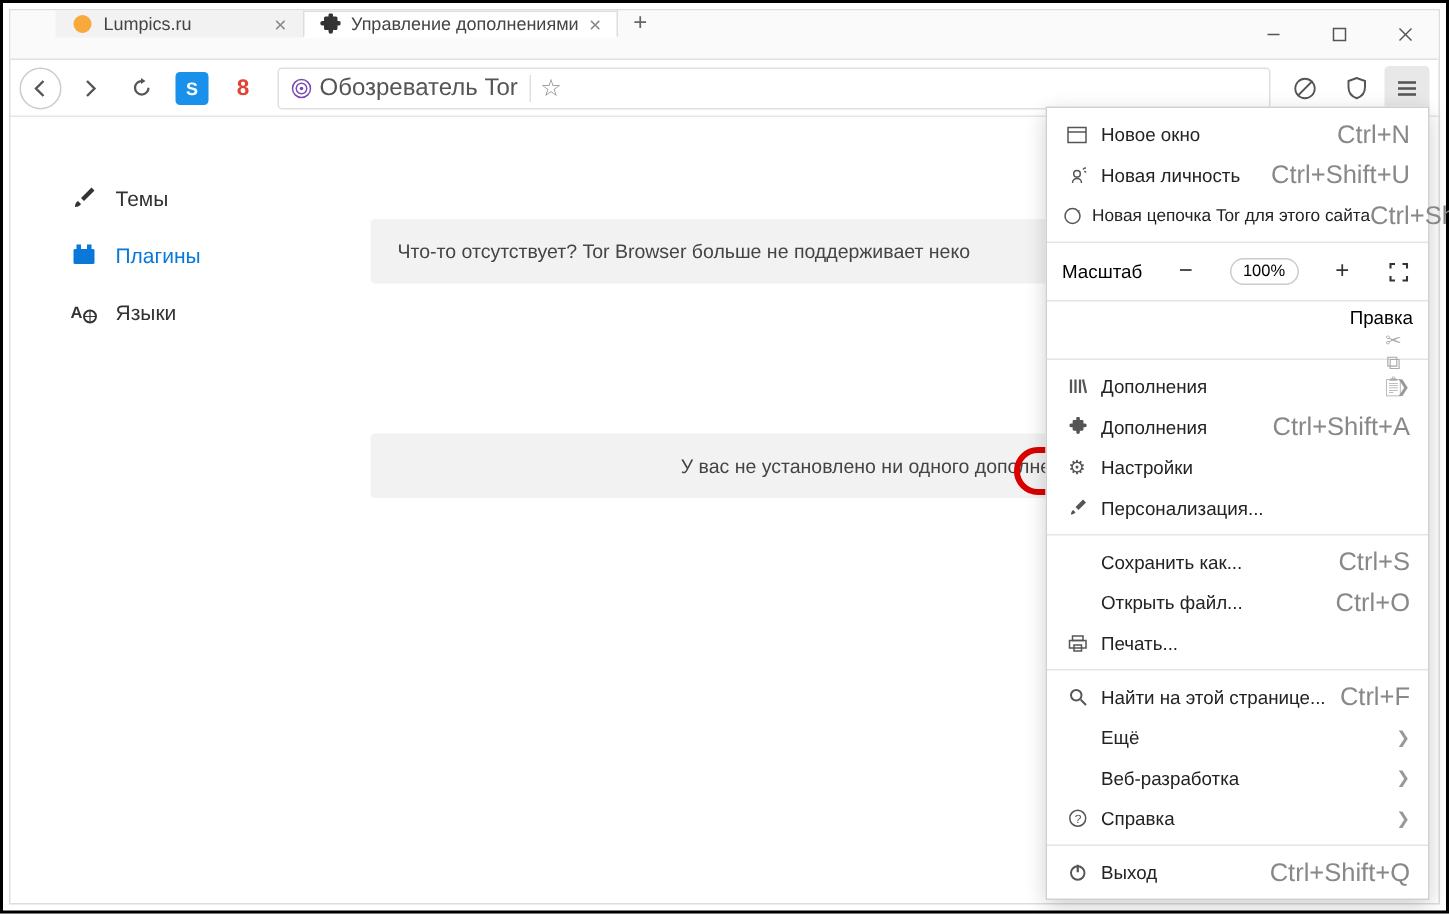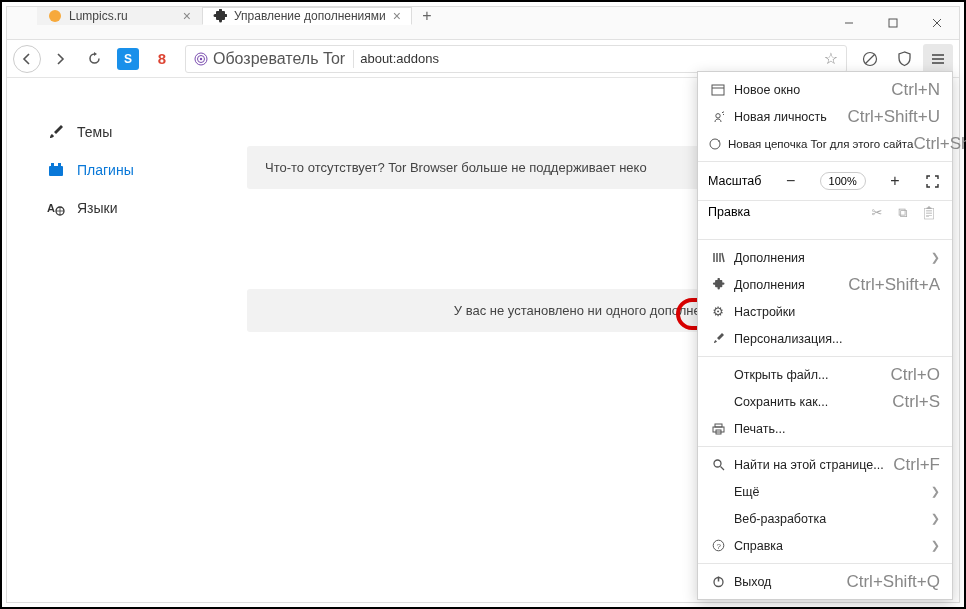--- a/index.html
+++ b/index.html
@@ -40,21 +40,21 @@
   .menu { position: absolute; top: 64px; right: 6px; width: 256px; background: #fff; border: 1px solid #d0d0d0; box-shadow: 0 4px 14px rgba(0,0,0,.2); padding: 4px 0; z-index: 10; font-size: 12.5px; }
   .menu-row { display: flex; align-items: center; height: 27px; padding: 0 12px 0 10px; color: #222; cursor: pointer; position: relative; }
   .menu-icon { width: 20px; display: inline-flex; align-items: center; justify-content: center; color: #555; margin-right: 6px; font-size: 13px; }
   .menu-label { flex: 1; white-space: nowrap; }
   .menu-shortcut { color: #888; font-size: 17px; }
   .menu-sep { height: 1px; background: #e5e5e5; margin: 4px 0; }
   .zoom-row { display: flex; align-items: center; height: 30px; padding: 0 10px; gap:20px; }
   .zoom-label { flex: 1; font-size: 12.5px; }
   .zoom-btn { width: 24px; height: 22px; display: flex; align-items: center; justify-content: center; font-size: 16px; color: #333; cursor: pointer; }
   .zoom-val { font-size: 11px; padding: 2px 8px; border: 1px solid #ccc; border-radius: 10px; }
-  .edit-row { display:flex; align-items:flex-start; height:30px; padding:0 10px; }
+  .edit-row { display:flex; align-items:flex-end; height:30px; padding:0 10px;flex-direction:column; }
   .edit-label { flex:1; font-size:12.5px; }
   .edit-icon { width:26px; text-align:center; color:#aaa; font-size:13px; cursor:pointer; }
   .chev { color:#999; font-size:11px; }
   .highlight { position: absolute; border: 4px solid #d80000; border-radius: 18px; pointer-events: none; }
   svg { display: block; }
 </style>
 </head>
 <body>
 
 <div class="frame">
@@ -128,21 +128,20 @@
       <span class="identity">
         <span>
               <svg width="14" height="14" viewBox="0 0 14 14">
                 <circle cx="7" cy="7" r="6" fill="none" stroke="#7a4caf" stroke-width="1"></circle>
                 <circle cx="7" cy="7" r="3.5" fill="none" stroke="#7a4caf" stroke-width="1"></circle>
                 <circle cx="7" cy="7" r="1.2" fill="#7a4caf"></circle>
               </svg>
             </span>
         <span>Обозреватель Tor</span>
       </span>
-      <span class="url">about:addons</span>
       <span class="star">☆</span>
     </div>
     <div class="tool">
           <svg width="16" height="16" viewBox="0 0 16 16">
             <circle cx="8" cy="8" r="6.5" fill="none" stroke="#555" stroke-width="1.2"></circle>
             <line x1="3" y1="13" x2="13" y2="3" stroke="#555" stroke-width="1.2"></line>
           </svg>
         </div>
     <div class="tool">
           <svg width="15" height="16" viewBox="0 0 15 16">
@@ -282,27 +281,27 @@
       <span class="menu-icon">
             <svg width="13" height="13" viewBox="0 0 13 13">
               <path fill="#555" d="M10 1l2 2-5 5-2-2zM3.5 8l1.5 1.5C4 11 2 11 2 11s0-2 1.5-3z"></path>
             </svg>
           </span>
       <span class="menu-label">Персонализация...</span>
     </div>
     <div class="menu-sep"></div>
     <div class="menu-row">
       <span class="menu-icon"></span>
+      <span class="menu-label">Сохранить как...</span>
+      <span class="menu-shortcut">Ctrl+S</span>
+    </div>
+    <div class="menu-row">
+      <span class="menu-icon"></span>
       <span class="menu-label">Открыть файл...</span>
       <span class="menu-shortcut">Ctrl+O</span>
-    </div>
-    <div class="menu-row">
-      <span class="menu-icon"></span>
-      <span class="menu-label">Сохранить как...</span>
-      <span class="menu-shortcut">Ctrl+S</span>
     </div>
     <div class="menu-row">
       <span class="menu-icon">
             <svg width="13" height="12" viewBox="0 0 13 12">
               <rect x="3" y="1" width="7" height="3" fill="none" stroke="#555"></rect>
               <rect x="1" y="4" width="11" height="5" fill="none" stroke="#555"></rect>
               <rect x="4" y="7" width="5" height="4" fill="none" stroke="#555"></rect>
             </svg>
           </span>
       <span class="menu-label">Печать...</span>

